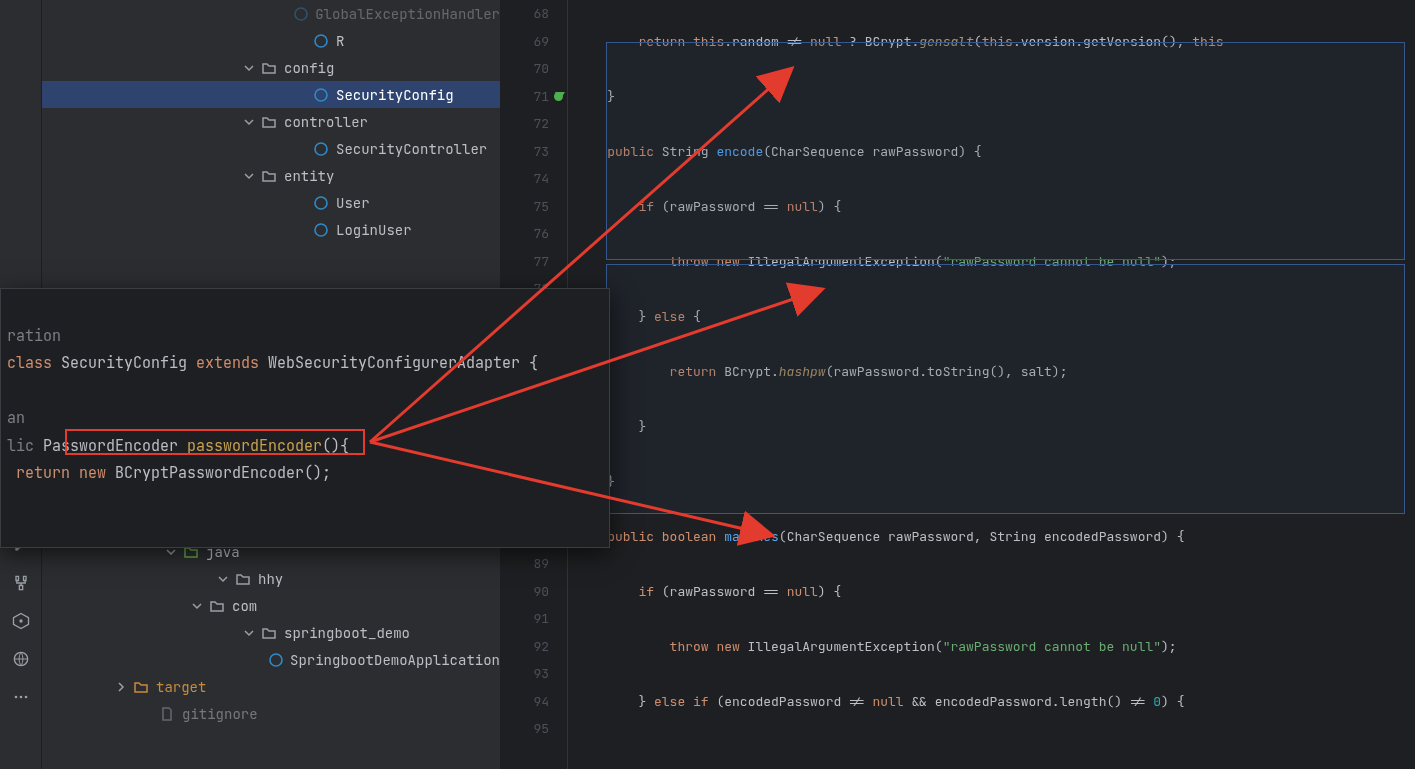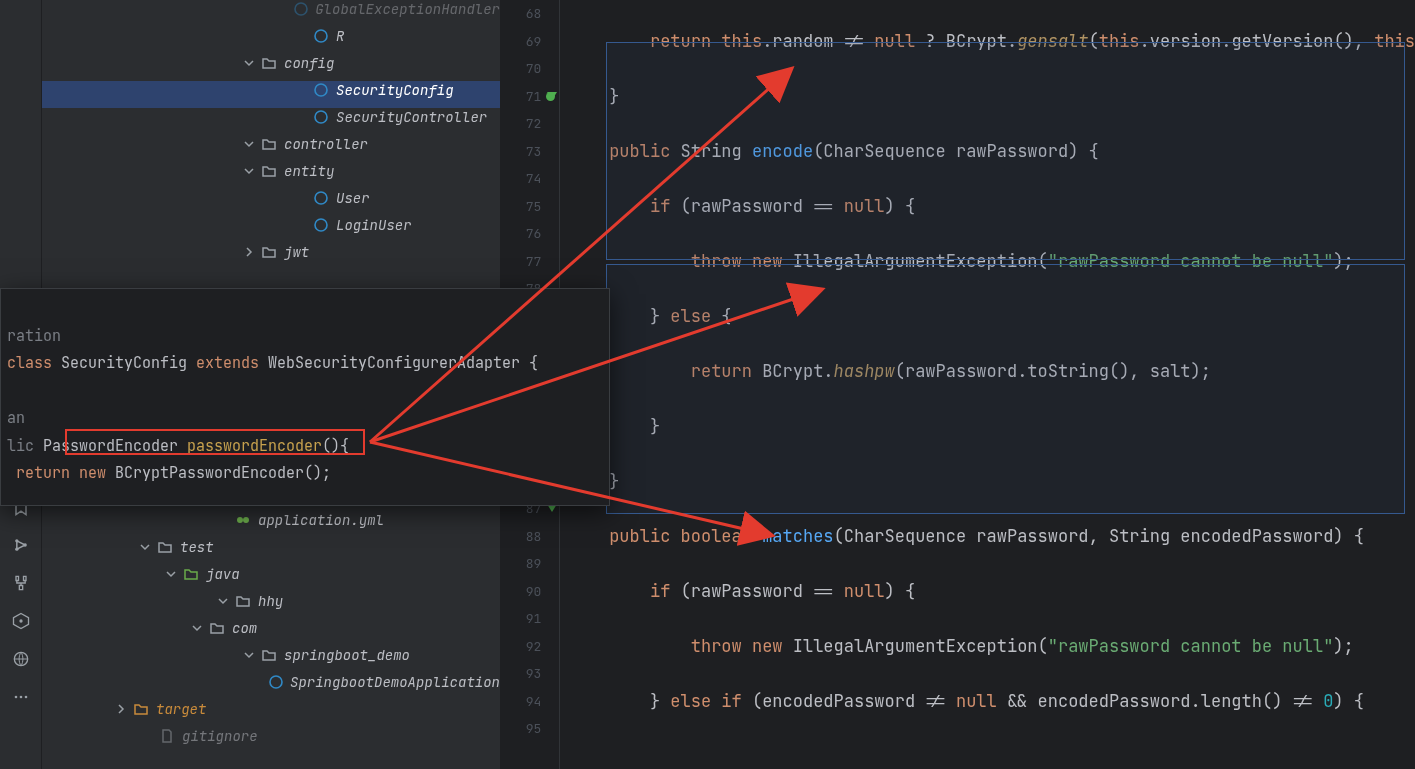--- a/index.html
+++ b/index.html
@@ -39,24 +39,23 @@
     left: 42px; top: 0;
     width: 458px;
     height: 769px;
     background: #2b2d30;
     color: #bcbec4;
     overflow: hidden;
     padding-top: 0;
   }
   .tree-row {
     display: flex;
-    align-items: flex-start;
+    align-items: center;
     height: 27px;
     white-space: nowrap;
-    font-style: italic;
   }
   .tree-row.selected {
     background: #2e436e;
     color: #ffffff;
   }
   .indent { display: inline-block; }
   .chev {
     width: 18px; height: 18px;
     display: inline-flex; align-items: center; justify-content: center;
     color: #9aa0a6; margin-right: 2px;
@@ -105,21 +104,21 @@
     transform: scaleY(-1);
   }
   .gutter .green-circle::before {
     content: ""; position: absolute; right: 4px; top: 9px;
     width: 9px; height: 9px; background:#4fae4f; border-radius:50%;
   }
   .code {
     flex: 1;
     padding-left: 8px;
     white-space: pre;
-    font-size: 17px;
+    font-size: 13px;
     line-height: 27.5px;
     position: relative;
   }
   .code .cl { display: block; height: 27.5px; }
   
   .kw { color: #cf8e6d; }
   .mth { color: #56a8f5; }
   .mth-y { color: #c8a24e; }
   .mth-i { color: #b09363; font-style: italic; }
   .str { color: #6aab73; }
@@ -132,21 +131,21 @@
     left: 606px;
     border: 1px solid #35598f;
     background: rgba(40,60,95,0.15);
     pointer-events: none;
   }
 
   
   .overlay {
     position: absolute;
     left: 0px; top: 288px;
-    width: 610px; height: 218px;
+    width: 610px; height: 260px;
     background: #1e1f22;
     border: 1px solid #3a3d41;
     box-shadow: 0 6px 24px rgba(0,0,0,0.6);
     font-size: 15px;
     line-height: 27.5px;
     white-space: pre;
     color: #bcbec4;
     padding: 6px 10px 6px 6px;
     z-index: 5;
   }
@@ -247,20 +246,34 @@
     <span class="indent" style="width:250px"></span>
       <span class="nochev"></span>
     <span class="ticon-tree">
         <svg viewBox="0 0 16 16">
           <circle cx="8" cy="8" r="6" class="cls-ring"></circle>
         </svg>
       </span>
     <span>SecurityConfig</span>
   </div>
   <div class="tree-row">
+    <span class="indent" style="width:198px"></span>
+    <span class="chev">
+        <svg viewBox="0 0 12 12">
+          <path d="M2 4l4 4 4-4" stroke="currentColor" fill="none" stroke-width="1.5"></path>
+        </svg>
+      </span>
+    <span class="ticon-tree">
+        <svg viewBox="0 0 16 16">
+          <path d="M2 4h4l2 2h6v7H2z" class="fld"></path>
+        </svg>
+      </span>
+    <span>controller</span>
+  </div>
+  <div class="tree-row">
     <span class="indent" style="width:250px"></span>
       <span class="nochev"></span>
     <span class="ticon-tree">
         <svg viewBox="0 0 16 16">
           <circle cx="8" cy="8" r="6" class="cls-ring"></circle>
         </svg>
       </span>
     <span>SecurityController</span>
   </div>
   <div class="tree-row">
@@ -268,34 +281,20 @@
     <span class="chev">
         <svg viewBox="0 0 12 12">
           <path d="M2 4l4 4 4-4" stroke="currentColor" fill="none" stroke-width="1.5"></path>
         </svg>
       </span>
     <span class="ticon-tree">
         <svg viewBox="0 0 16 16">
           <path d="M2 4h4l2 2h6v7H2z" class="fld"></path>
         </svg>
       </span>
-    <span>controller</span>
-  </div>
-  <div class="tree-row">
-    <span class="indent" style="width:198px"></span>
-    <span class="chev">
-        <svg viewBox="0 0 12 12">
-          <path d="M2 4l4 4 4-4" stroke="currentColor" fill="none" stroke-width="1.5"></path>
-        </svg>
-      </span>
-    <span class="ticon-tree">
-        <svg viewBox="0 0 16 16">
-          <path d="M2 4h4l2 2h6v7H2z" class="fld"></path>
-        </svg>
-      </span>
     <span>entity</span>
   </div>
   <div class="tree-row">
     <span class="indent" style="width:250px"></span>
       <span class="nochev"></span>
     <span class="ticon-tree">
         <svg viewBox="0 0 16 16">
           <circle cx="8" cy="8" r="6" class="cls-ring"></circle>
         </svg>
       </span>
@@ -303,34 +302,20 @@
   </div>
   <div class="tree-row">
     <span class="indent" style="width:250px"></span>
       <span class="nochev"></span>
     <span class="ticon-tree">
         <svg viewBox="0 0 16 16">
           <circle cx="8" cy="8" r="6" class="cls-ring"></circle>
         </svg>
       </span>
     <span>LoginUser</span>
-  </div>
-  <div class="tree-row">
-    <span class="indent" style="width:198px"></span>
-    <span class="chev">
-        <svg viewBox="0 0 12 12">
-          <path d="M4 2l4 4-4 4" stroke="currentColor" fill="none" stroke-width="1.5"></path>
-        </svg>
-      </span>
-    <span class="ticon-tree">
-        <svg viewBox="0 0 16 16">
-          <path d="M2 4h4l2 2h6v7H2z" class="fld"></path>
-        </svg>
-      </span>
-    <span>jwt</span>
   </div>
 
   <div style="height:214px"></div>
 
   <div class="tree-row">
     <span class="indent" style="width:120px"></span>
     <span class="chev">
         <svg viewBox="0 0 12 12">
           <path d="M2 4l4 4 4-4" stroke="currentColor" fill="none" stroke-width="1.5"></path>
         </svg>

